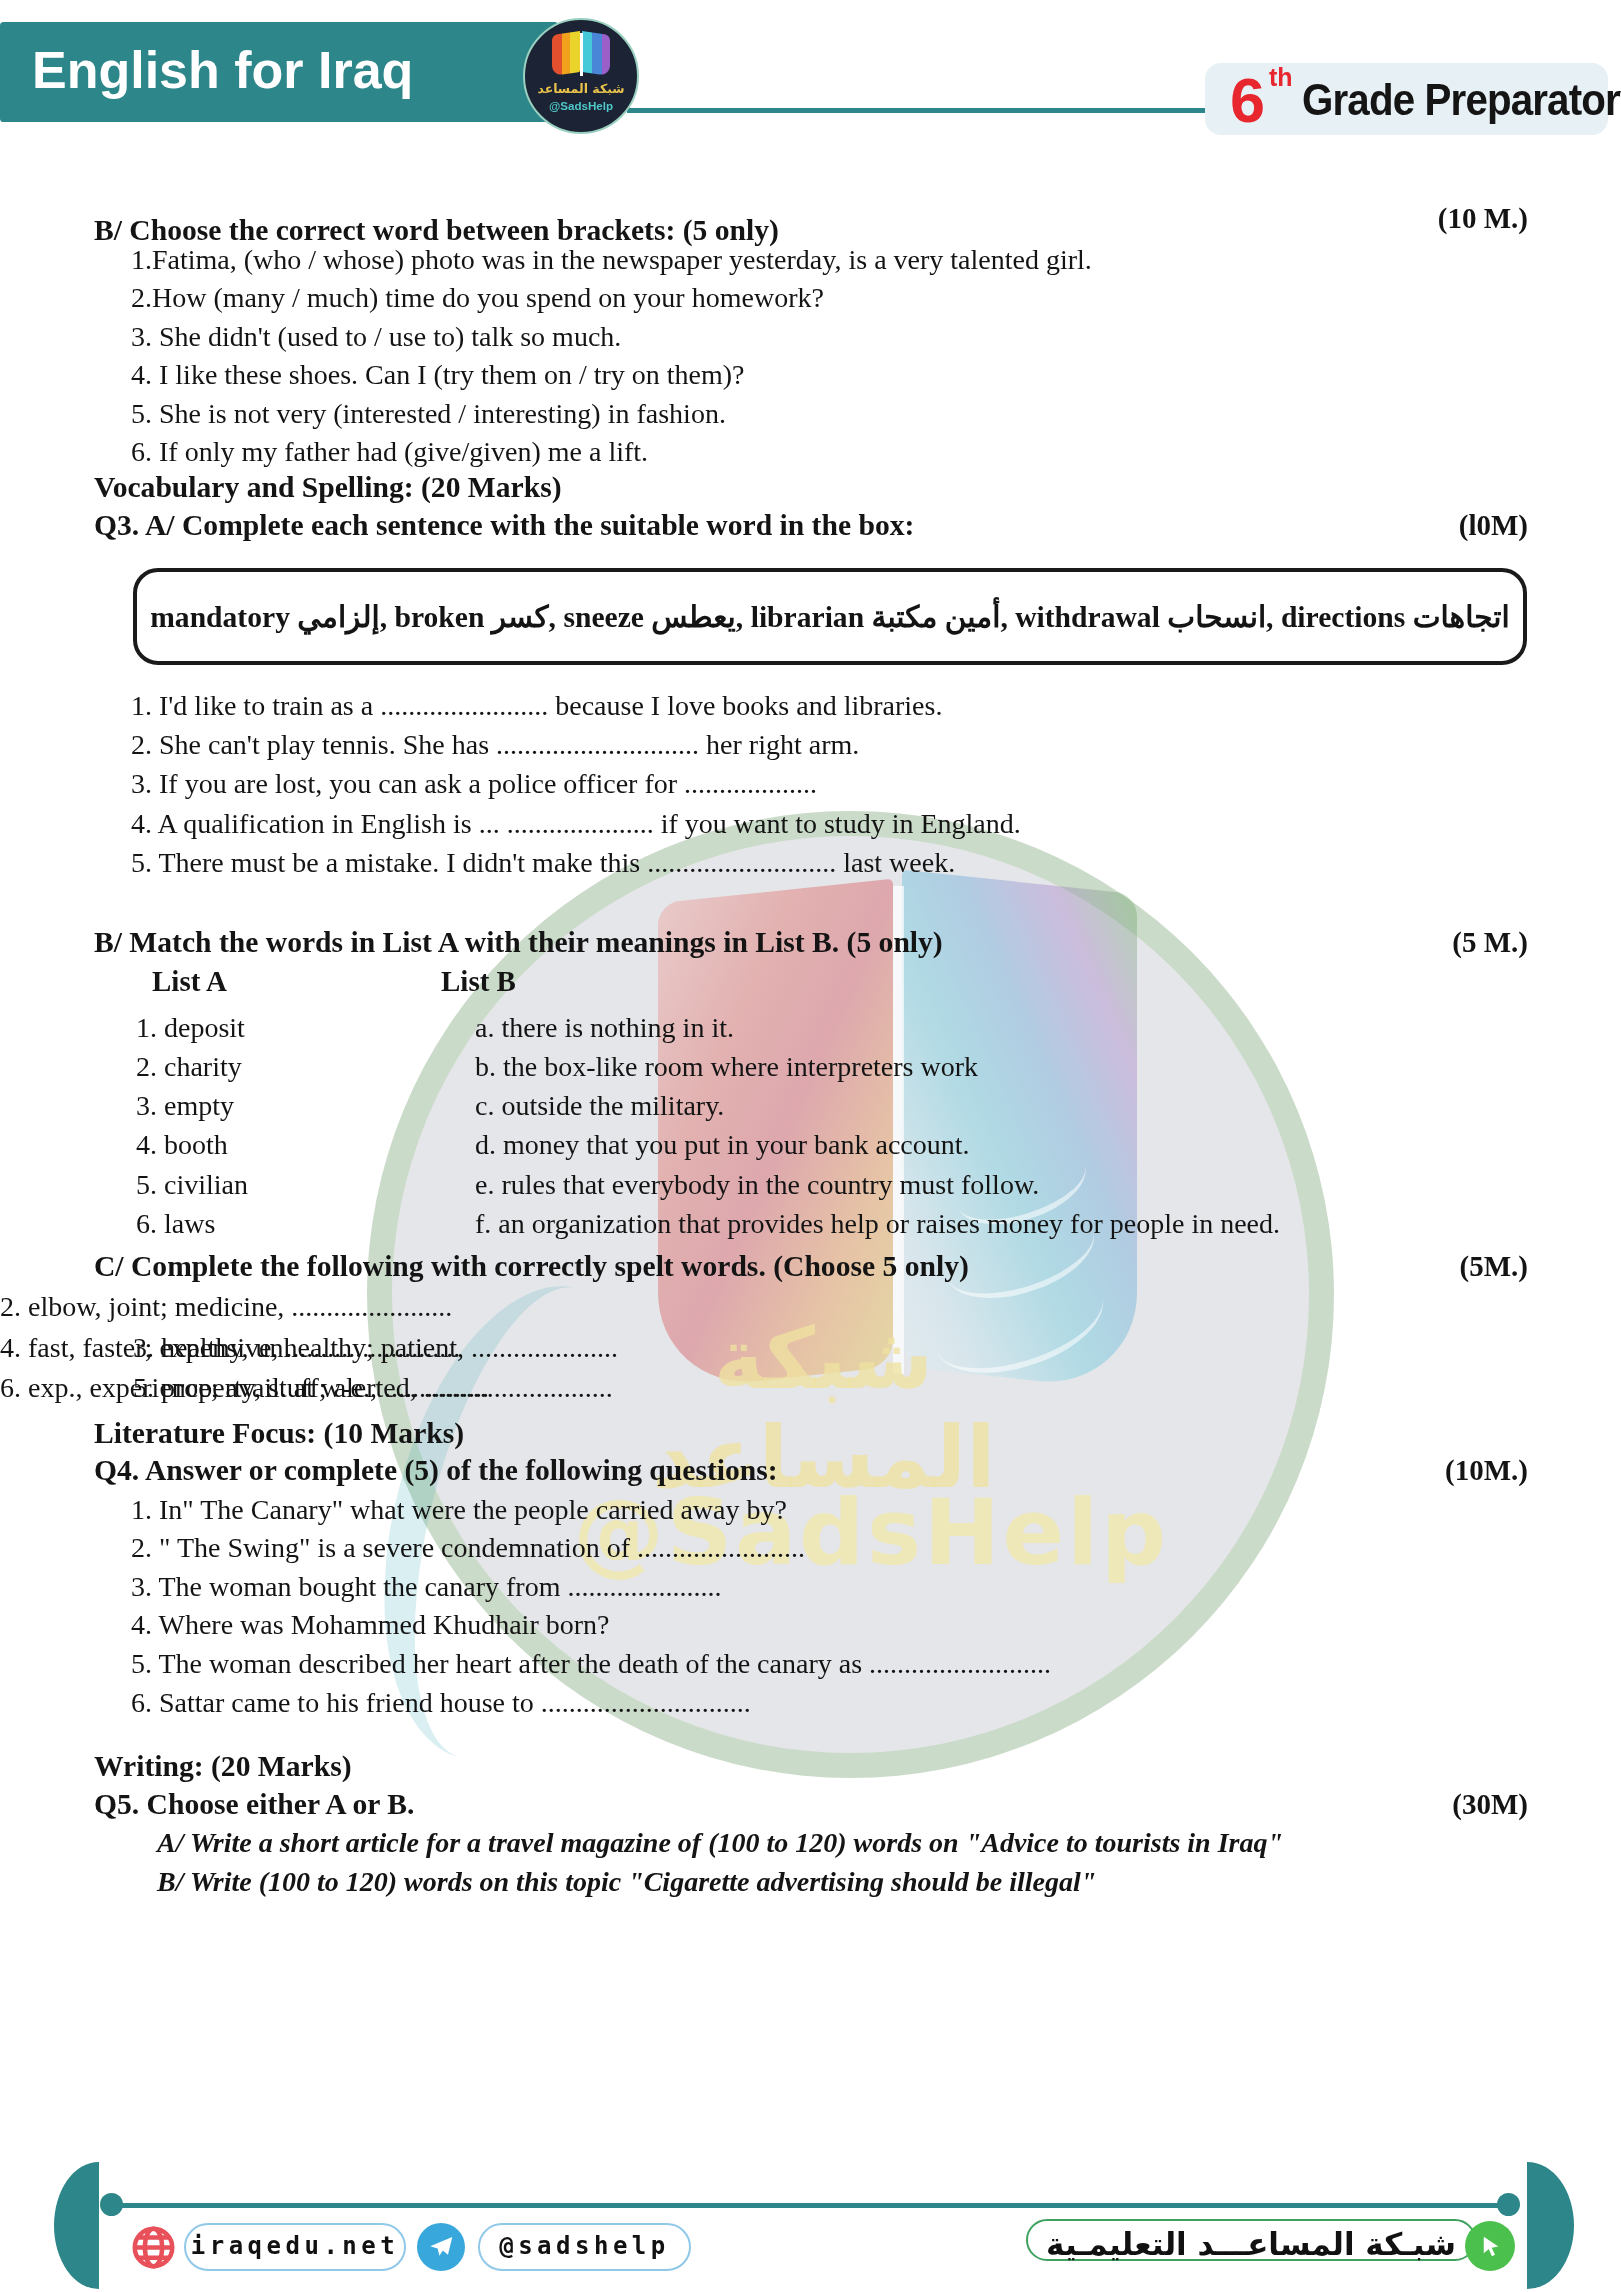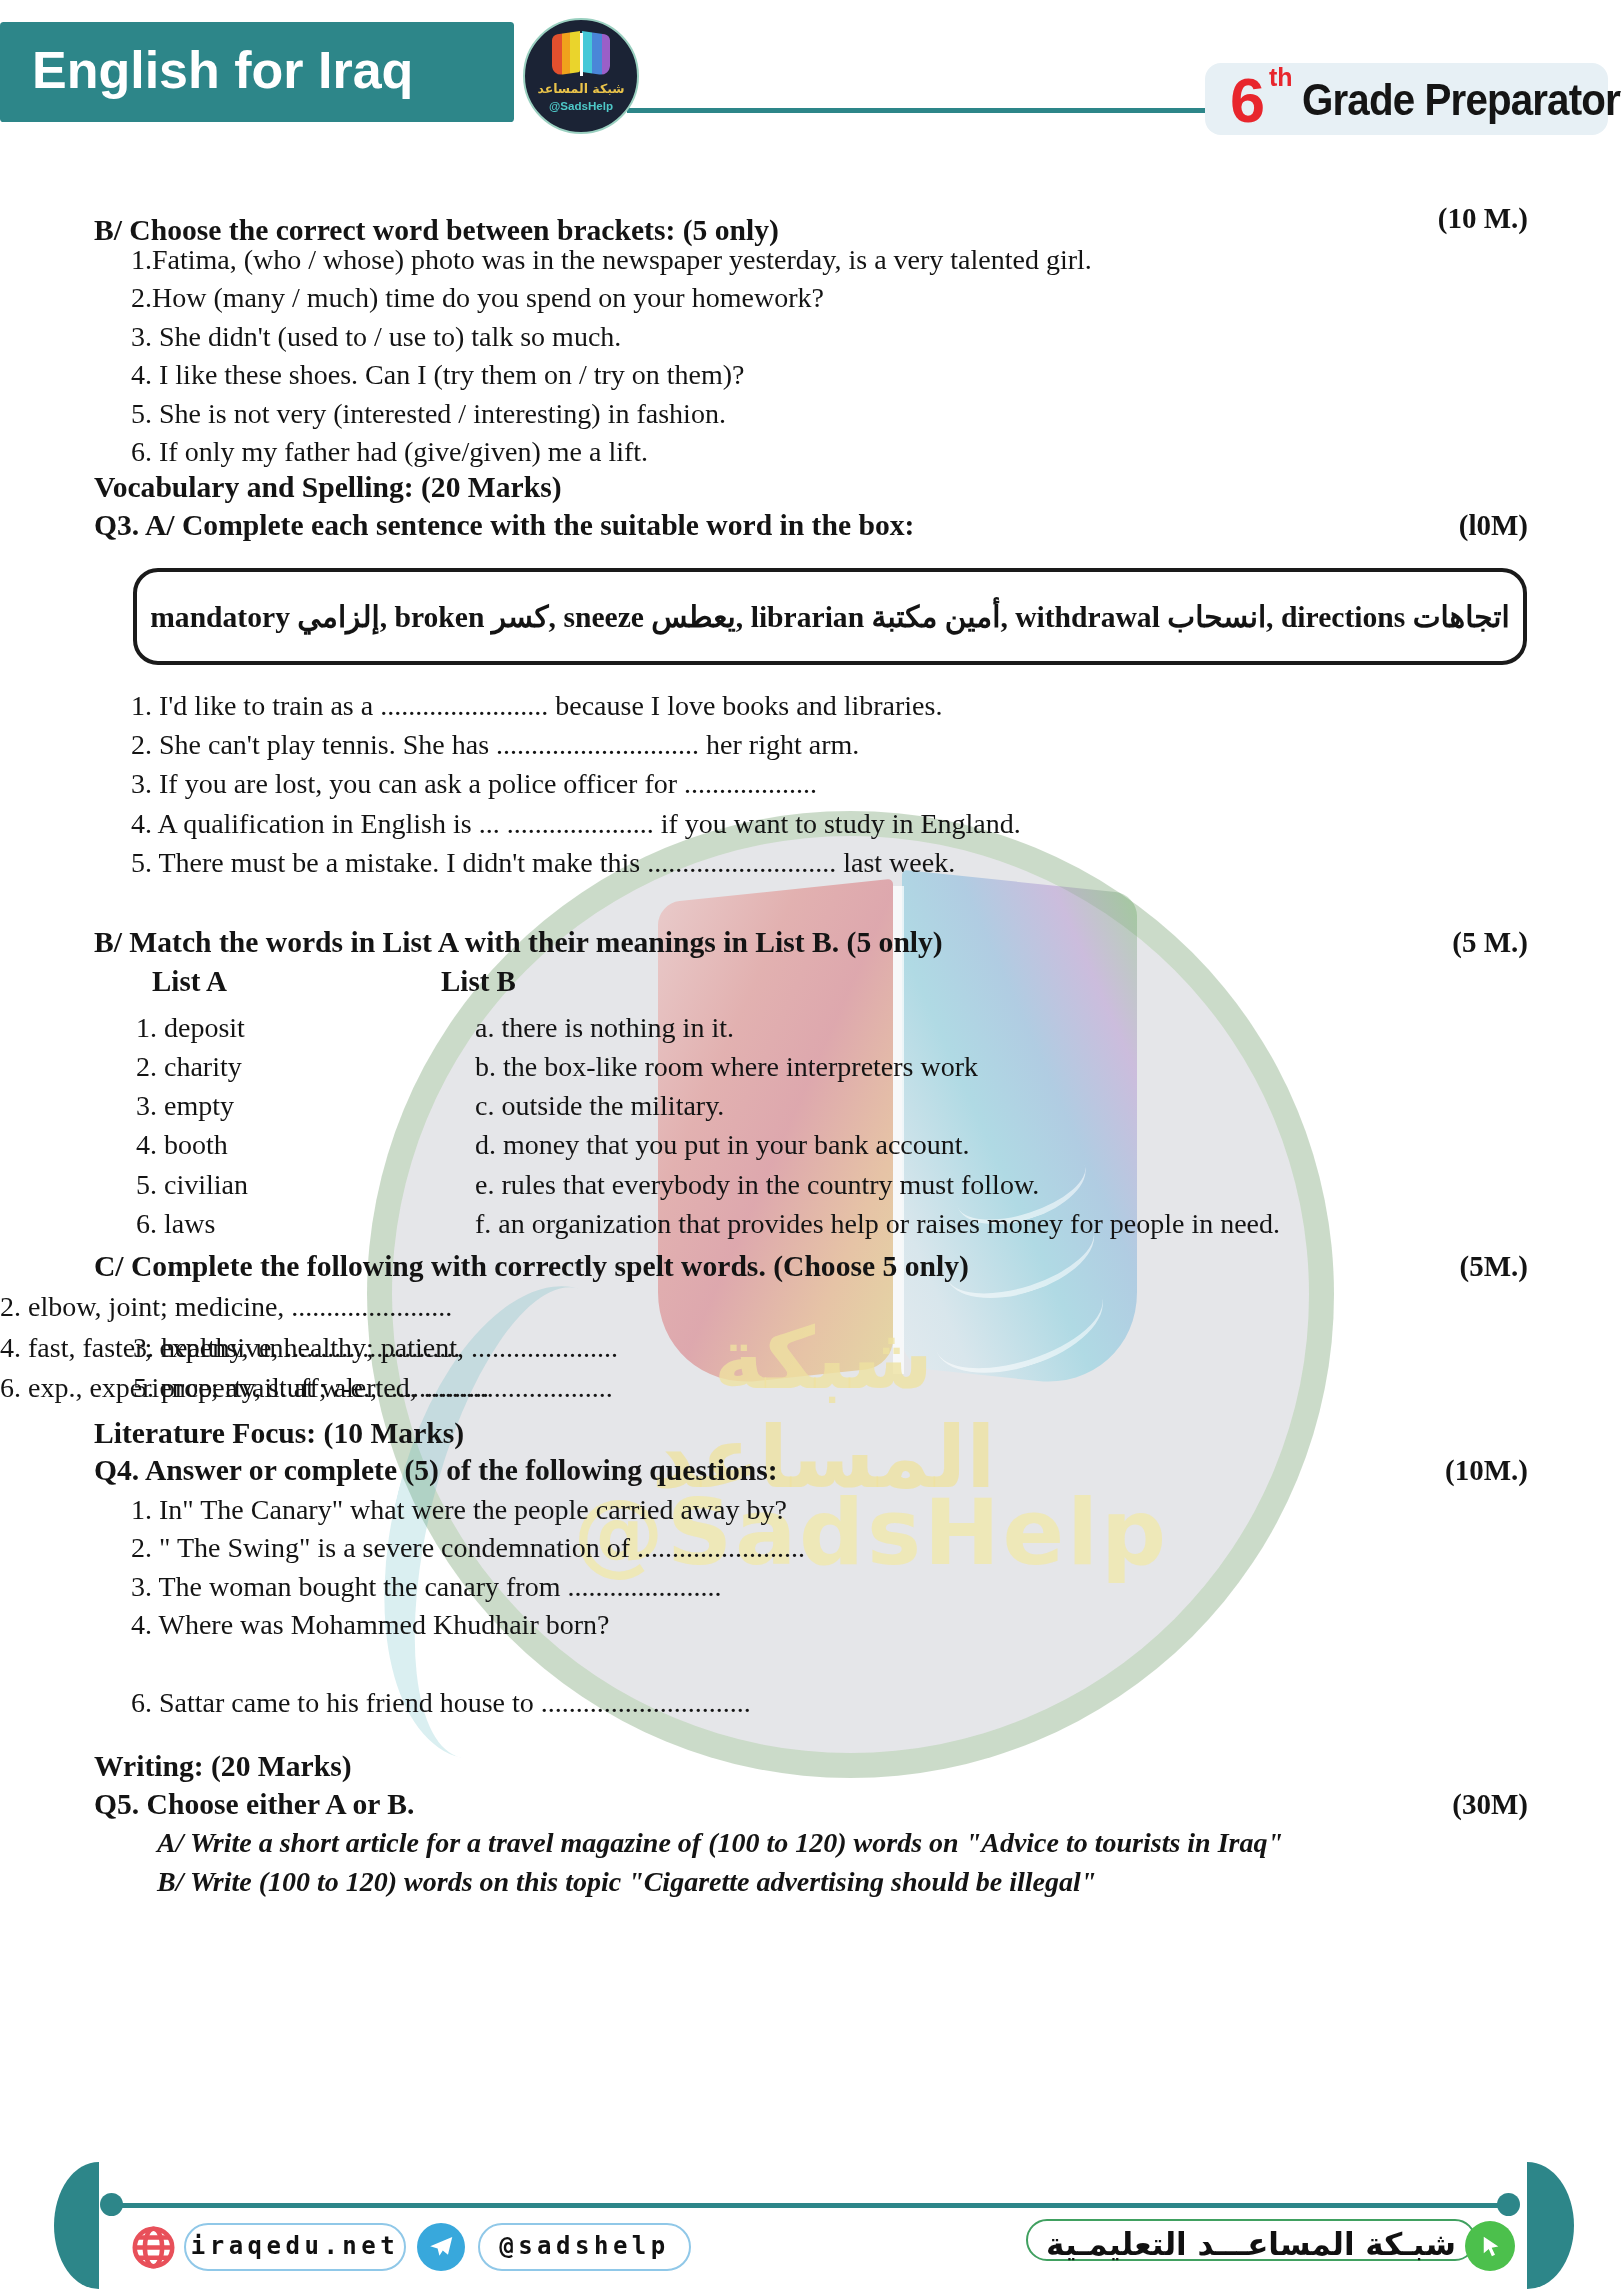--- a/index.html
+++ b/index.html
@@ -1,20 +1,20 @@
 <!DOCTYPE html>
 <html style="font-size:14.3px"><head>
 <meta charset="utf-8">
 <style>
   html,body{margin:0;padding:0;background:#9aa0a6;}
   #page{position:relative;width:1622px;height:2293px;background:#ffffff;overflow:hidden;
         font-family:"Liberation Serif",serif;color:#141414;margin:0 auto;}
 
   
-  .banner{position:absolute;left:0;top:22.4px;width:514px;height:100px;background:#2d8689;border-radius:3.6px;}
+  .banner{position:absolute;left:0;top:22.4px;width:514px;height:100px;background:#2d8689;border-radius:3.6px;padding-left:44px;}
   .banner-title{position:absolute;left:32px;top:0;height:100px;line-height:97px;color:#ffffff;
                 font-family:"Liberation Sans",sans-serif;font-weight:bold;font-size:52px;white-space:nowrap;}
   .header-line{position:absolute;left:627px;top:108px;width:598px;height:4.5px;background:#2d8689;}
   .logo-circle{position:absolute;left:523px;top:18px;width:116px;height:116px;border-radius:50%;
                background:#1b2335;border:2.7px solid #9ad0c0;box-sizing:border-box;text-align:center;}
   .logo-book{position:absolute;left:27px;top:12.5px;width:59px;height:45px;}
   .logo-pg{position:absolute;top:0;width:28px;height:41px;}
   .logo-pg.l{left:0;background:linear-gradient(90deg,#e2502e 0 36%,#f0a21c 36% 66%,#ead42c 66%);
              border-radius:5.4px 0 1.8px 10.7px;transform:skewY(-8deg);}
   .logo-pg.r{left:30px;background:linear-gradient(90deg,#45c8d8 0 36%,#4a86d8 36% 70%,#9a5fc8 70%);
@@ -171,20 +171,21 @@
   <div class="crow c1" style="top:1372px">5. property, stuff; alerted, ...........................</div>
   <div class="crow c2" style="top:1372px">6. exp., experience; avail. at w-e., ...............</div>
 
   <div class="h" style="top:1417px">Literature Focus: (10 Marks)</div>
   <div class="h" style="top:1454px">Q4. Answer or complete (5) of the following questions:</div>
   <div class="marks" style="top:1454px">(10M.)</div>
   <div class="item" style="top:1494px">1. In" The Canary" what were the people carried away by?</div>
   <div class="item" style="top:1532px">2. " The Swing" is a severe condemnation of ........................</div>
   <div class="item" style="top:1571px">3. The woman bought the canary from ......................</div>
   <div class="item" style="top:1609px">4. Where was Mohammed Khudhair born?</div>
+  <div class="item" style="top:1648px">5. The woman described her heart after the death of the canary as ..........................</div>
   <div class="item" style="top:1687px">6. Sattar came to his friend house to ..............................</div>
 
   <div class="h" style="top:1750px">Writing: (20 Marks)</div>
   <div class="h" style="top:1788px">Q5. Choose either A or B.</div>
   <div class="marks" style="top:1788px">(30M)</div>
   <div class="opt" style="top:1827px">A/ Write a short article for a travel magazine of (100 to 120) words on "Advice to tourists in Iraq"</div>
   <div class="opt" style="top:1866px">B/ Write (100 to 120) words on this topic "Cigarette advertising should be illegal"</div>
 
   <div class="f-half l"></div>
   <div class="f-half r"></div>

